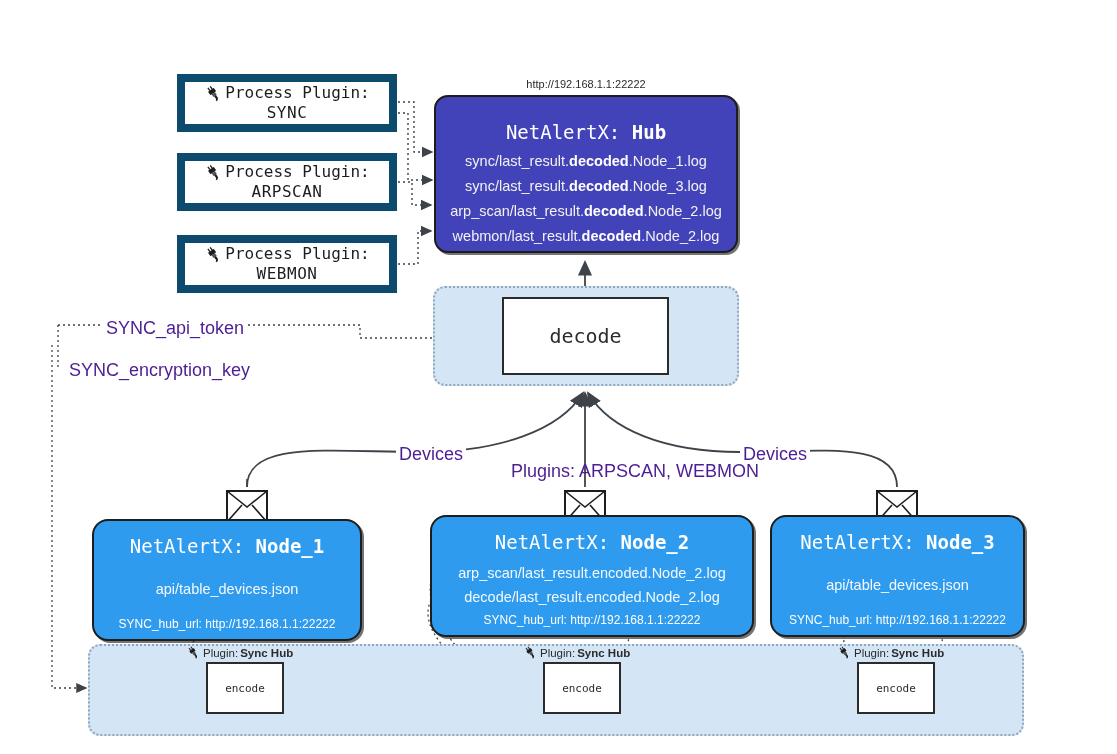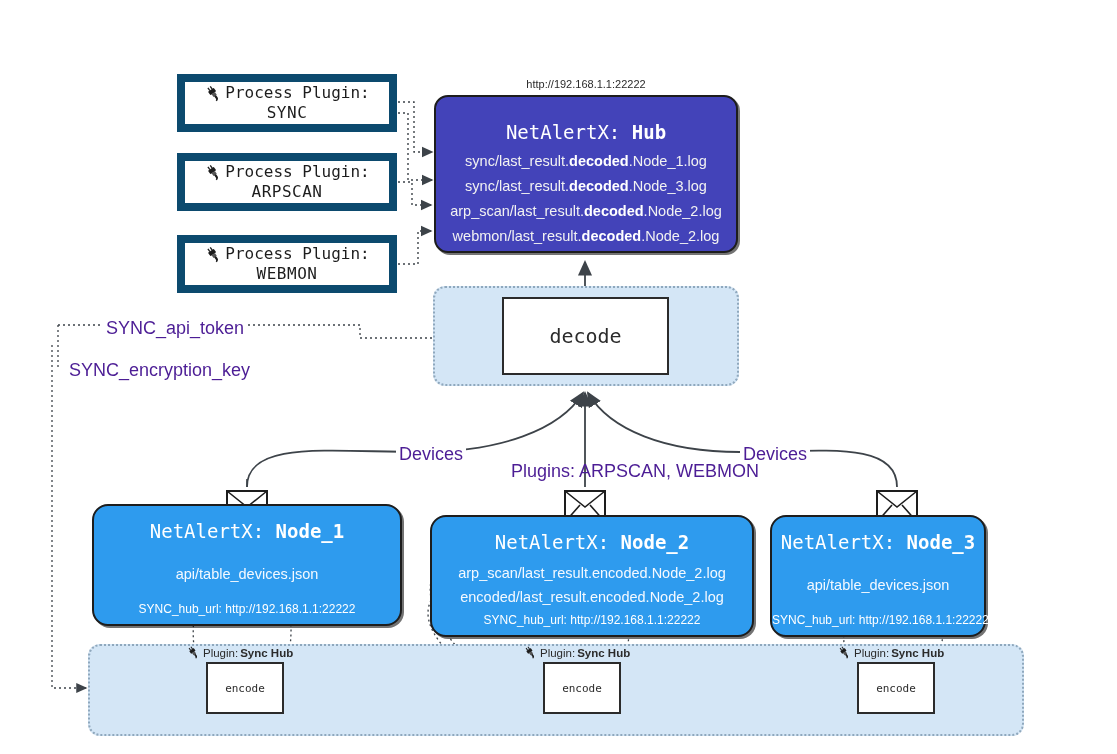--- a/index.html
+++ b/index.html
@@ -322,40 +322,40 @@
     </svg>
   </span>
   <span class="env-ico" style="left:876px; top:490px;">
     <svg width="42" height="33" viewBox="0 0 42 33">
       <rect x="1" y="1" width="40" height="31" fill="#ffffff" stroke="#1d1d1d" stroke-width="2"></rect>
       <path d="M1,1 L21,17 L41,1" fill="none" stroke="#1d1d1d" stroke-width="1.6"></path>
       <path d="M1,32 L16,15 M41,32 L26,15" fill="none" stroke="#1d1d1d" stroke-width="1.6"></path>
     </svg>
   </span>
 
-  <div class="node-box" style="left:92px; top:504px; width:310px; height:122px;">
+  <div class="node-box" style="left:92px; top:519px; width:270px; height:122px;">
     <div class="node-title">
       <span>NetAlertX:</span>
       <span class="strong">Node_1</span>
     </div>
     <div class="node-line" style="margin-top:24px;">api/table_devices.json</div>
     <div class="node-foot">SYNC_hub_url: http://192.168.1.1:22222</div>
   </div>
 
   <div class="node-box" style="left:430px; top:515px; width:324px; height:122px;">
     <div class="node-title">
       <span>NetAlertX:</span>
       <span class="strong">Node_2</span>
     </div>
     <div class="node-line" style="margin-top:12px;">arp_scan/last_result.encoded.Node_2.log</div>
-    <div class="node-line" style="margin-top:8px;">encoded/last_result.encoded.Node_2.log</div>
+    <div class="node-line" style="margin-top:8px;">decode/last_result.encoded.Node_2.log</div>
     <div class="node-foot">SYNC_hub_url: http://192.168.1.1:22222</div>
   </div>
 
-  <div class="node-box" style="left:770px; top:515px; width:216px; height:122px;">
+  <div class="node-box" style="left:770px; top:515px; width:255px; height:122px;">
     <div class="node-title">
       <span>NetAlertX:</span>
       <span class="strong">Node_3</span>
     </div>
     <div class="node-line" style="margin-top:24px;">api/table_devices.json</div>
     <div class="node-foot">SYNC_hub_url: http://192.168.1.1:22222</div>
   </div>
 
   <div class="dotted-region" style="left:88px; top:644px; width:936px; height:92px;"></div>
 

